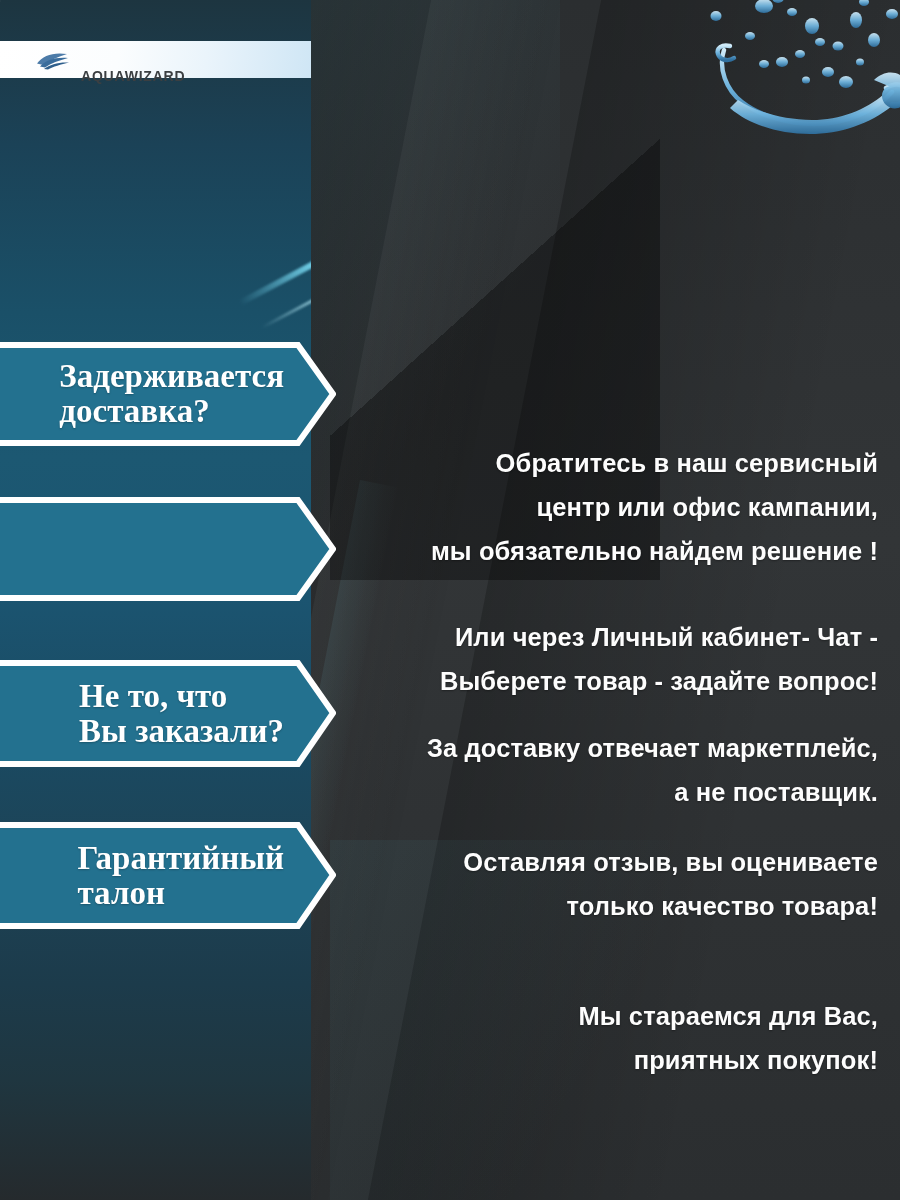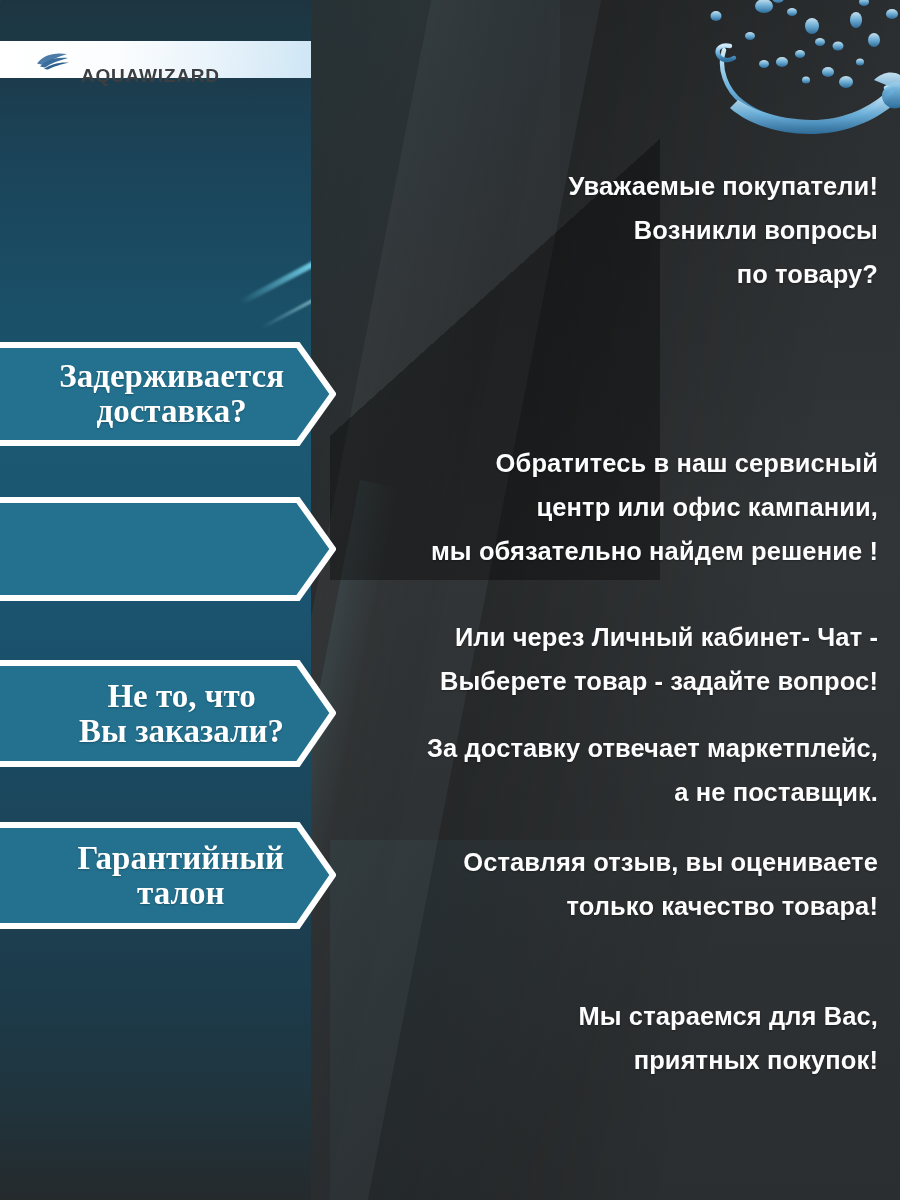--- a/index.html
+++ b/index.html
@@ -119,21 +119,21 @@
     width:311px; height:37px;
     background:linear-gradient(100deg,#ffffff 0%,#fbfdfe 38%,#eaf4fb 66%,#cfe6f5 100%);
     display:flex; align-items:center;
     padding-left:36px;
     gap:9px;
   }
   .logo-mark { width:36px; height:20px; display:block; flex:0 0 auto; }
   .logo-text {
     font-family:"Liberation Sans", sans-serif;
     font-weight:bold;
-    font-size:19px;
+    font-size:14px;
     letter-spacing:.8px;
     color:#3b3f42;
     white-space:nowrap;
     margin-top:33px;
   }
 
   
   .tab {
     position:absolute;
     left:-6px;
@@ -144,21 +144,21 @@
   }
   .tab .shape {
     position:absolute; inset:0;
   }
   .tab .label {
     position:relative;
     z-index:2;
     color:#ffffff;
     font-family:"Liberation Serif", serif;
     font-weight:bold;
-    text-align:center;
+    text-align:left;
     line-height:1.06;
     padding-right:52px;
     white-space:pre-line;
     text-shadow:0 1px 2px rgba(0,0,0,.25);
   }
 
   #tab0 { top:342px;  height:104px; }
   #tab1 { top:497px;  height:104px; }
   #tab2 { top:660px;  height:107px; }
   #tab3 { top:822px;  height:107px; }
@@ -288,23 +288,20 @@
 
   <div class="tab" id="tab3">
     <svg class="shape" viewBox="0 0 342 107" preserveAspectRatio="none">
       <polygon points="0,3 304,3 339,53 304,104 0,104" fill="#23718f" stroke="#ffffff" stroke-width="6"></polygon>
     </svg>
     <div class="label">Гарантийный
 талон</div>
   </div>
 
   <div class="right-col">
-    <div class="para" id="p0">Уважаемые покупатели!
-Возникли вопросы
-по товару?</div>
     <div class="para" id="p2">Обратитесь в наш сервисный
 центр или офис кампании,
 мы обязательно найдем решение !</div>
     <div class="para" id="p4">За доставку отвечает маркетплейс,
 а не поставщик.</div>
     <div class="para" id="p3">Или через Личный кабинет- Чат -
 Выберете товар - задайте вопрос!</div>
     <div class="para" id="p5">Оставляя отзыв, вы оцениваете
 только  качество товара!</div>
     <div class="para" id="p6">Мы стараемся для Вас,

